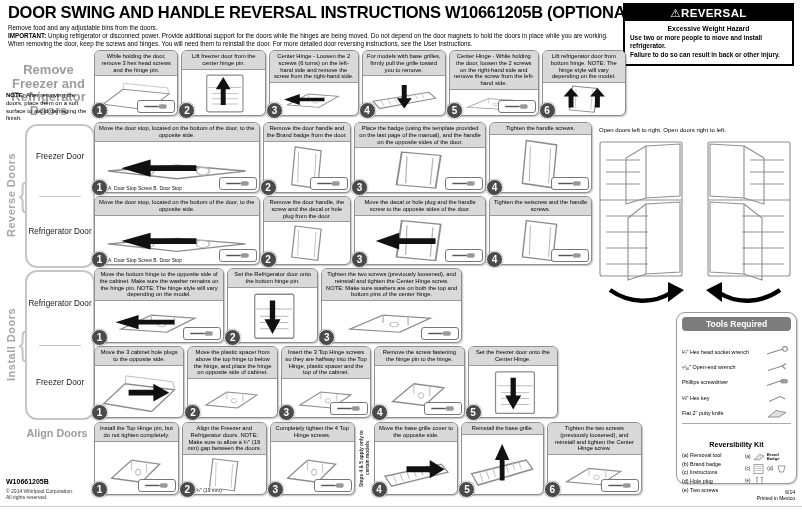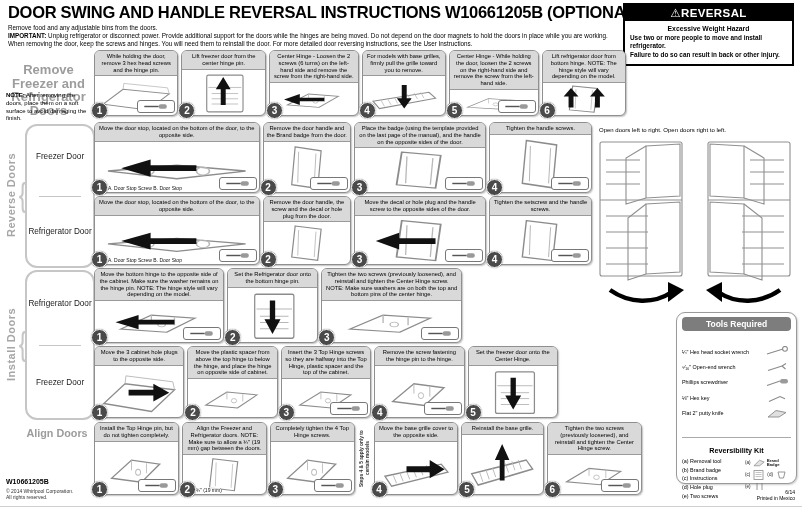--- a/index.html
+++ b/index.html
@@ -56,21 +56,21 @@
   .vnote span{writing-mode:vertical-rl;transform:rotate(180deg);font-size:4.8px;color:#333;line-height:1.15;text-align:center;font-weight:bold}
   
   #doors-caption{left:599px;top:127px;font-size:6px}
   #fridges{left:592px;top:134px;width:206px;height:176px}
   #side-panel{left:676px;top:312px;width:121px;height:172px;border:1.5px solid #9a9a9a;border-radius:9px;background:#fff;box-shadow:1px 1px 2px rgba(0,0,0,.2);padding:4px 5px;box-sizing:border-box}
   .tools-head{background:#7d7d7d;color:#fff;font-weight:bold;font-size:8.5px;text-align:center;border-radius:4px;padding:2px 0;margin-bottom:13px}
   .tool-li{display:flex;align-items:center;justify-content:space-between;height:15.4px}
   .tool-li .tx{font-size:5.4px}
   .tool-li svg{width:26px;height:11px;flex:none}
   .ti{stroke:#8a8a8a;stroke-width:1.1;fill:none}
-  .kit-head{border-top:1px solid #aaa;margin-top:16px;padding-top:8px;text-align:center;font-size:7.2px;font-weight:bold}
+  .kit-head{border-top:1px solid #aaa;margin-top:2px;padding-top:16px;text-align:center;font-size:7.2px;font-weight:bold}
   .kit-body{display:flex;margin-top:2px}
   .kit-list{flex:1;font-size:5.4px;line-height:1.6}
   .kit-icons{width:46px;font-size:4.6px;color:#222}
   .ki-row{display:flex;align-items:center;gap:2px;height:12px}
   .ki-row svg{width:13px;height:10px}
   .ki-badge{font-weight:bold;font-size:4.2px;line-height:1}
   
   #pnum{left:6px;top:478px;font-size:7px;font-weight:bold}
   #copy1{left:6px;top:488px;font-size:5px;color:#333}
   #copy2{left:6px;top:494px;font-size:5px;color:#333}

